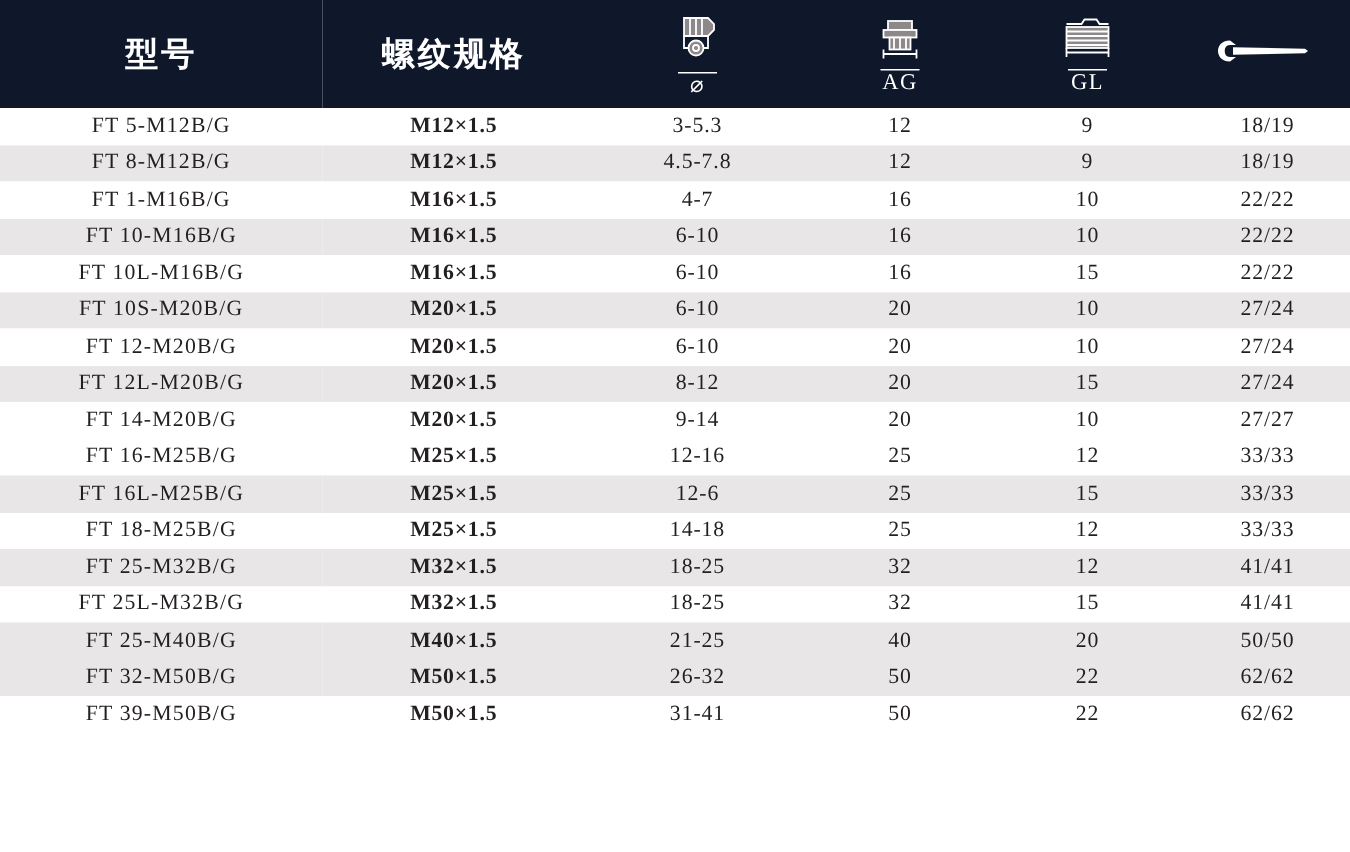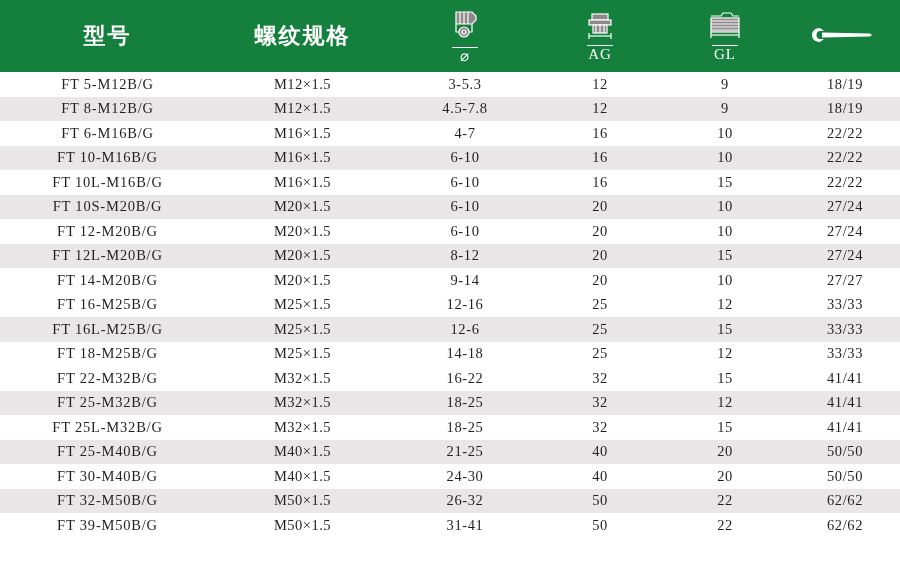--- a/index.html
+++ b/index.html
@@ -20,21 +20,21 @@
     table-layout: fixed;
   }
   .spec-table col.c-model   { width: 215px; }
   .spec-table col.c-thread  { width: 175px; }
   .spec-table col.c-clamp   { width: 150px; }
   .spec-table col.c-ag      { width: 120px; }
   .spec-table col.c-gl      { width: 130px; }
   .spec-table col.c-wrench  { width: 110px; }
 
   thead tr {
-    background: #15803d;
+    background: #0f172a;
   }
   thead th {
     height: 72px;
     padding: 0;
     border: 0;
     vertical-align: middle;
     text-align: center;
     font-weight: normal;
   }
   .head-text {
@@ -72,21 +72,21 @@
     font-family: "Liberation Serif", serif;
     font-size: 14.5px;
     color: #231f20;
     letter-spacing: 0.6px;
     white-space: nowrap;
   }
   tbody tr.odd  { background: #ffffff; }
   tbody tr.even { background: #e8e6e7; }
 
   td.model  { letter-spacing: 0.8px; }
-  td.thread { letter-spacing: 0.5px; }
+  td.thread { letter-spacing: 0.5px; font-weight: bold; }
 </style>
 </head>
 <body>
 
 <table class="spec-table">
   <colgroup>
     <col class="c-model">
       <col class="c-thread">
       <col class="c-clamp">
     <col class="c-ag">
@@ -175,21 +175,21 @@
       </tr>
     <tr class="even">
         <td class="model">FT 8-M12B/G</td>
         <td class="thread">M12×1.5</td>
         <td>4.5-7.8</td>
         <td>12</td>
         <td>9</td>
         <td>18/19</td>
       </tr>
     <tr class="odd">
-        <td class="model">FT 6-M16B/G</td>
+        <td class="model">FT 1-M16B/G</td>
         <td class="thread">M16×1.5</td>
         <td>4-7</td>
         <td>16</td>
         <td>10</td>
         <td>22/22</td>
       </tr>
     <tr class="even">
         <td class="model">FT 10-M16B/G</td>
         <td class="thread">M16×1.5</td>
         <td>6-10</td>
@@ -254,28 +254,20 @@
         <td>33/33</td>
       </tr>
     <tr class="odd">
         <td class="model">FT 18-M25B/G</td>
         <td class="thread">M25×1.5</td>
         <td>14-18</td>
         <td>25</td>
         <td>12</td>
         <td>33/33</td>
       </tr>
-    <tr class="odd">
-        <td class="model">FT 22-M32B/G</td>
-        <td class="thread">M32×1.5</td>
-        <td>16-22</td>
-        <td>32</td>
-        <td>15</td>
-        <td>41/41</td>
-      </tr>
     <tr class="even">
         <td class="model">FT 25-M32B/G</td>
         <td class="thread">M32×1.5</td>
         <td>18-25</td>
         <td>32</td>
         <td>12</td>
         <td>41/41</td>
       </tr>
     <tr class="odd">
         <td class="model">FT 25L-M32B/G</td>
@@ -286,28 +278,20 @@
         <td>41/41</td>
       </tr>
     <tr class="even">
         <td class="model">FT 25-M40B/G</td>
         <td class="thread">M40×1.5</td>
         <td>21-25</td>
         <td>40</td>
         <td>20</td>
         <td>50/50</td>
       </tr>
-    <tr class="odd">
-        <td class="model">FT 30-M40B/G</td>
-        <td class="thread">M40×1.5</td>
-        <td>24-30</td>
-        <td>40</td>
-        <td>20</td>
-        <td>50/50</td>
-      </tr>
     <tr class="even">
         <td class="model">FT 32-M50B/G</td>
         <td class="thread">M50×1.5</td>
         <td>26-32</td>
         <td>50</td>
         <td>22</td>
         <td>62/62</td>
       </tr>
     <tr class="odd">
         <td class="model">FT 39-M50B/G</td>

